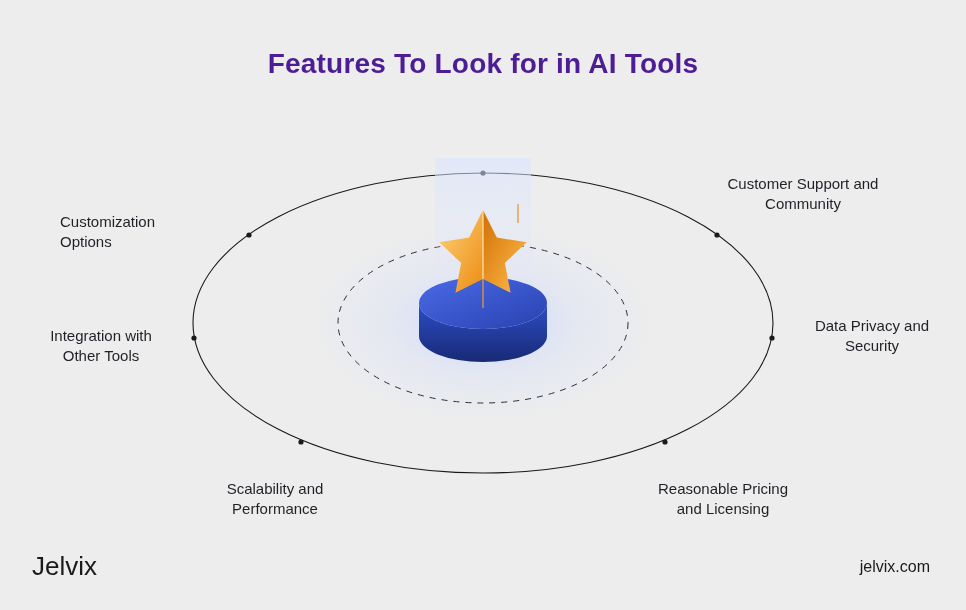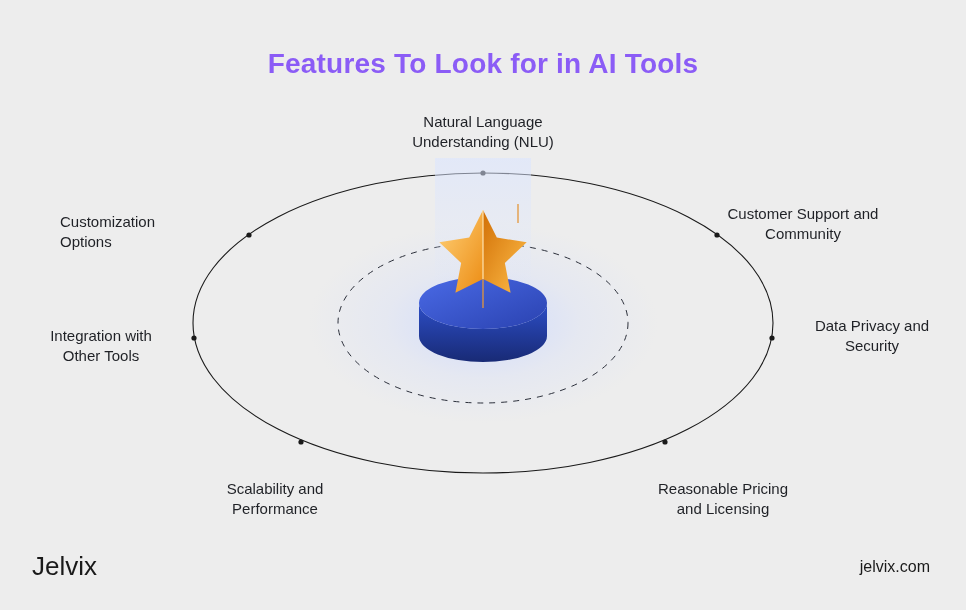--- a/index.html
+++ b/index.html
@@ -20,21 +20,21 @@
       height: 100%;
     }
     .title {
       position: absolute;
       top: 48px;
       left: 0;
       right: 0;
       text-align: center;
       font-size: 28px;
       font-weight: 700;
-      color: #8b5cf6;
+      color: #4c1d95;
       letter-spacing: 0.2px;
     }
     .diagram {
       position: absolute;
       top: 98px;
       left: 0;
       right: 0;
       bottom: 60px;
     }
     svg {
@@ -139,24 +139,22 @@
       <g transform="translate(360 158) scale(1.15)">
 
         <path fill="url(#starR)" d="M 0 -40 L 12 -16 L 38 -12 L 19 6 L 24 32 L 0 20 Z"></path>
 
         <path fill="url(#starL)" d="M 0 -40 L -12 -16 L -38 -12 L -19 6 L -24 32 L 0 20 Z"></path>
 
         <path fill="none" stroke="#ffe7b8" stroke-width="1" d="M 0 -40 L 0 20"></path>
       </g>
     </svg>
 
-    <div class="feature-label" style="top:14px; left:50%; transform:translateX(-50%);">Natural Language
-Understanding (NLU)</div>
 
-    <div class="feature-label" style="top:76px; right:68px; text-align:center; width:190px;margin-top:30px;">Customer Support and
+    <div class="feature-label" style="top:76px; right:68px; text-align:center; width:190px;">Customer Support and
 Community</div>
 
     <div class="feature-label" style="bottom:32px; right:148px; text-align:center; width:190px;">Reasonable Pricing
 and Licensing</div>
 
     <div class="feature-label" style="top:218px; right:14px; text-align:center; width:160px;">Data Privacy and
 Security</div>
 
     <div class="feature-label" style="bottom:32px; left:190px; text-align:center; width:170px;">Scalability and
 Performance</div>

